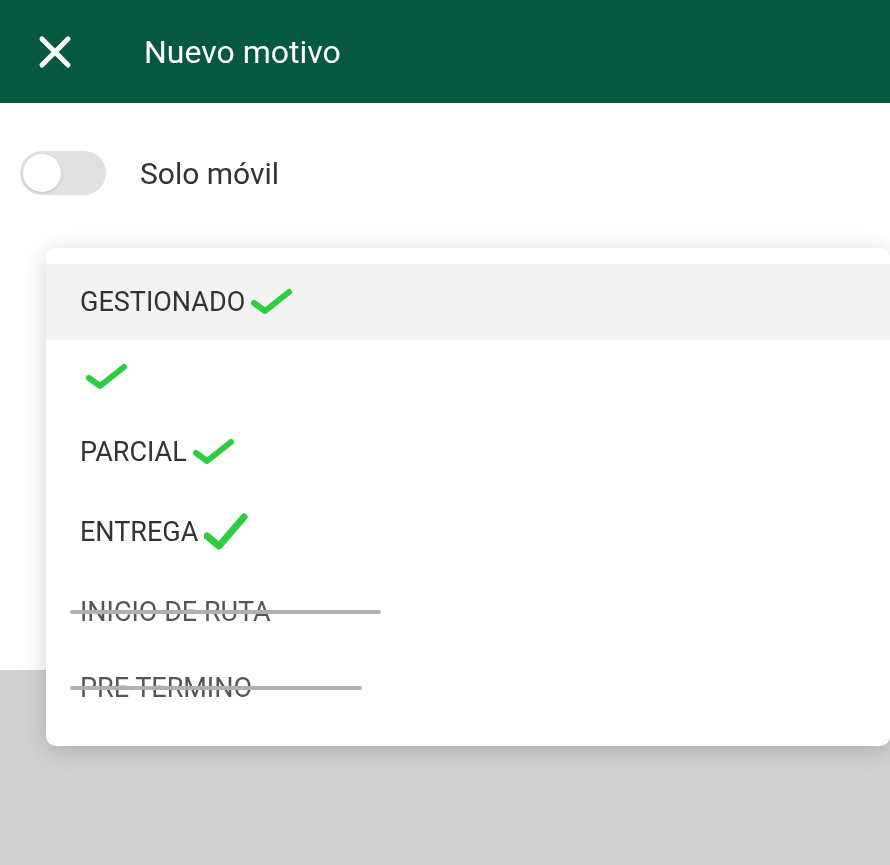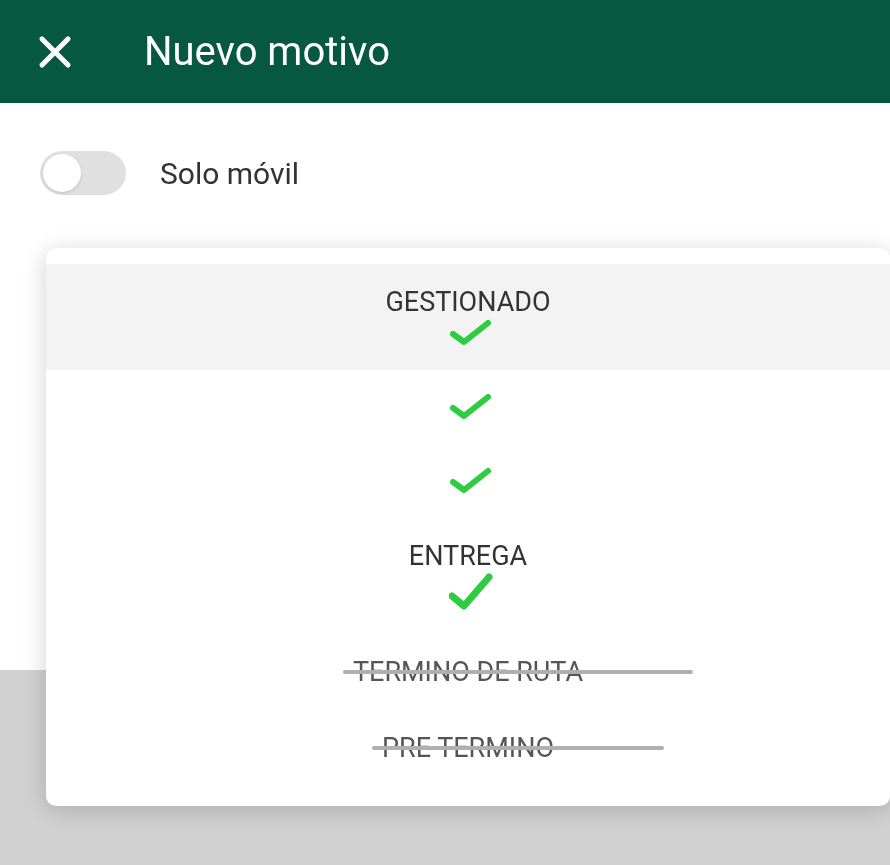--- a/index.html
+++ b/index.html
@@ -24,27 +24,27 @@
     }
     .close-btn {
       display: flex;
       align-items: center;
       justify-content: center;
       cursor: pointer;
       margin-right: 72px;
     }
     .header-title {
       color: #ffffff;
-      font-size: 40px;
+      font-size: 32px;
       font-weight: 400;
     }
     .toggle-row {
       display: flex;
       align-items: center;
-      padding: 48px 40px 36px 40px;
+      padding: 48px 40px 36px 20px;
     }
     .toggle-switch {
       width: 86px;
       height: 44px;
       background: #e0e0e0;
       border-radius: 22px;
       position: relative;
       cursor: pointer;
       margin-right: 34px;
     }
@@ -80,21 +80,20 @@
       box-shadow: 0 4px 24px rgba(0,0,0,0.18);
       padding: 16px 0 20px 0;
     }
     .dropdown-item {
       padding: 22px 34px;
       display: flex;
       align-items: center;
       cursor: pointer;
       font-size: 27px;
       color: #333333;
-      flex-direction: column;
     }
     .dropdown-item.highlighted {
       background: #f3f3f3;
     }
     .item-label {
       display: inline-block;
     }
     .item-label.disabled {
       position: relative;
       color: #555555;
@@ -151,38 +150,39 @@
 
   <div class="dropdown-item">
     <span class="check-icon">
       <svg width="42" height="30" viewBox="0 0 42 30">
         <path d="M3 16 L14 24 L38 5" stroke="#2ecc40" stroke-width="6" fill="none" stroke-linecap="round" stroke-linejoin="round"></path>
       </svg>
     </span>
   </div>
 
   <div class="dropdown-item">
+    <span class="item-label">PARCIAL</span>
     <span class="check-icon">
       <svg width="42" height="30" viewBox="0 0 42 30">
         <path d="M3 16 L14 24 L38 5" stroke="#2ecc40" stroke-width="6" fill="none" stroke-linecap="round" stroke-linejoin="round"></path>
       </svg>
     </span>
   </div>
 
   <div class="dropdown-item">
     <span class="item-label">ENTREGA</span>
     <span class="check-icon">
       <svg width="44" height="40" viewBox="0 0 44 40">
         <path d="M3 24 L15 34 L40 5" stroke="#2ecc40" stroke-width="7" fill="none" stroke-linecap="round" stroke-linejoin="round"></path>
       </svg>
     </span>
   </div>
 
   <div class="dropdown-item">
-    <span class="item-label disabled">TERMINO DE RUTA</span>
+    <span class="item-label disabled">INICIO DE RUTA</span>
   </div>
 
 
   <div class="dropdown-item">
     <span class="item-label disabled">PRE TERMINO</span>
   </div>
 
 </div>
 
 </body></html>

